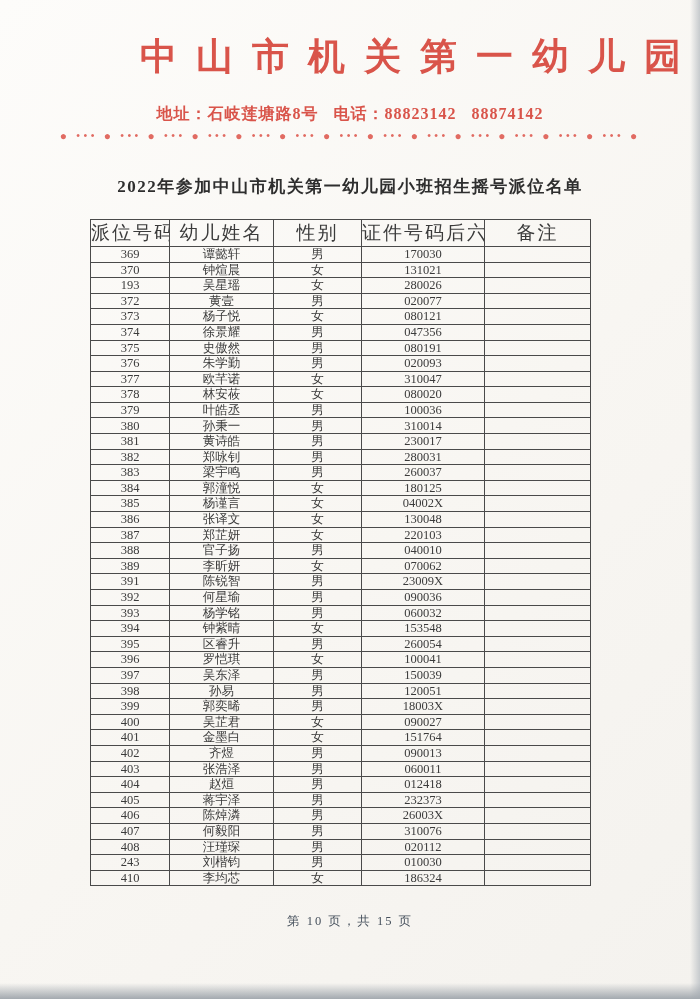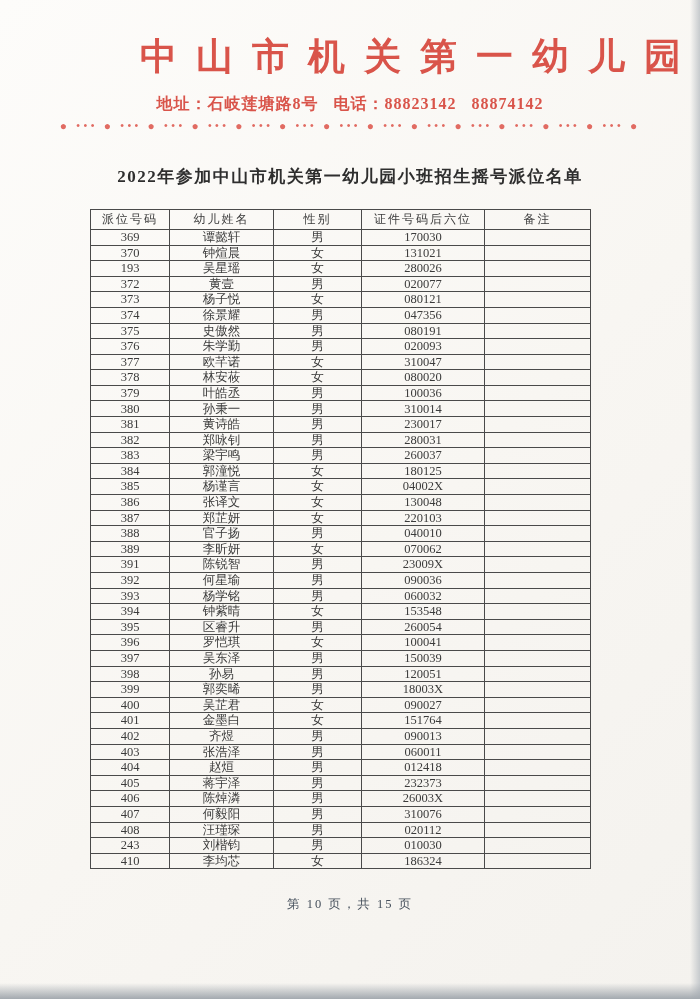--- a/index.html
+++ b/index.html
@@ -33,21 +33,21 @@
     color:var(--brand-red);
     font-size:37px;
     font-weight:bold;
     letter-spacing:19px;
     text-indent:19px; 
     line-height:1.15;
     white-space:nowrap;
     text-align:right;
   }
   .addr{
-    margin-top:15px;
+    margin-top:25px;
     color:var(--brand-red);
     font-size:16px;
     font-weight:bold;
     letter-spacing:1px;
     white-space:pre;
   }
   .divider{
     margin-top:4px;
     color:#e16b62;
     font-size:12px;
@@ -73,21 +73,21 @@
   }
   th,td{
     border:1px solid var(--line);
     text-align:center;
     color:var(--ink);
     overflow:hidden;
     white-space:nowrap;
   }
   thead th{
     height:20px;
-    font-size:12px;
+    font-size:19px;
     font-weight:normal;
     letter-spacing:2px;
     margin-left:14px;
   }
   tbody td{
     height:15.6px;
     font-size:12.5px;
     line-height:1;
     padding:0 2px;
   }

